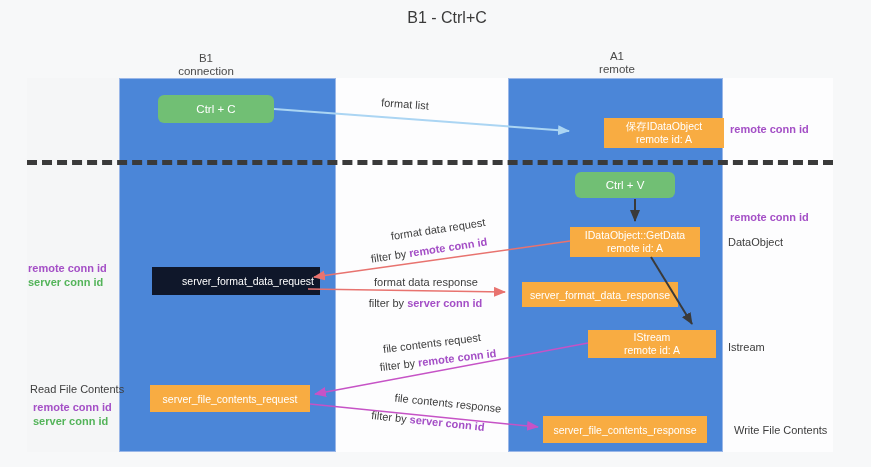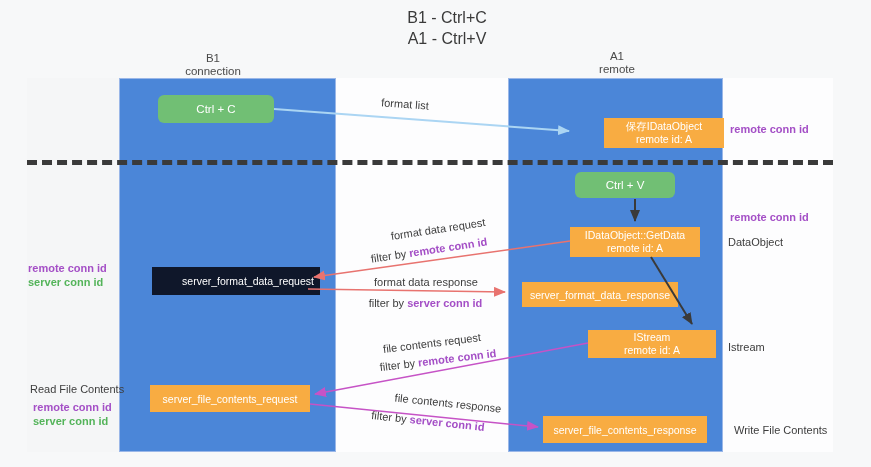--- a/index.html
+++ b/index.html
@@ -27,24 +27,23 @@
 <body>
 
 <div id="canvas">
 
   <div class="panel" style="left:27px;top:78px;width:92px;height:374px;background:#f5f6f7;"></div>
   <div class="panel" style="left:336px;top:78px;width:172px;height:374px;background:#fdfdfe;"></div>
   <div class="panel" style="left:723px;top:78px;width:110px;height:374px;background:#fdfdfe;"></div>
 
   <div class="title" style="left:347px;top:7px;width:200px;">
     <div>B1 - Ctrl+C</div>
-    <div>A1 - Ctrl+V</div>
   </div>
 
-  <div class="lane-header" style="left:153px;top:52px;width:120px;text-align:center;">
+  <div class="lane-header" style="left:146px;top:52px;width:120px;text-align:center;">
     <div>B1</div>
     <div>connection</div>
   </div>
   <div class="lane-header" style="left:557px;top:50px;width:120px;">
     <div>A1</div>
     <div>remote</div>
   </div>
 
   <div class="lane" style="left: 119px; top: 78px; width: 217px; height: 374px; background: rgb(75, 134, 216); border-color: rgb(154, 183, 232);"></div>
   <div class="lane" style="left: 508px; top: 78px; width: 215px; height: 374px; background: rgb(75, 134, 216); border-color: rgb(154, 183, 232);"></div>

